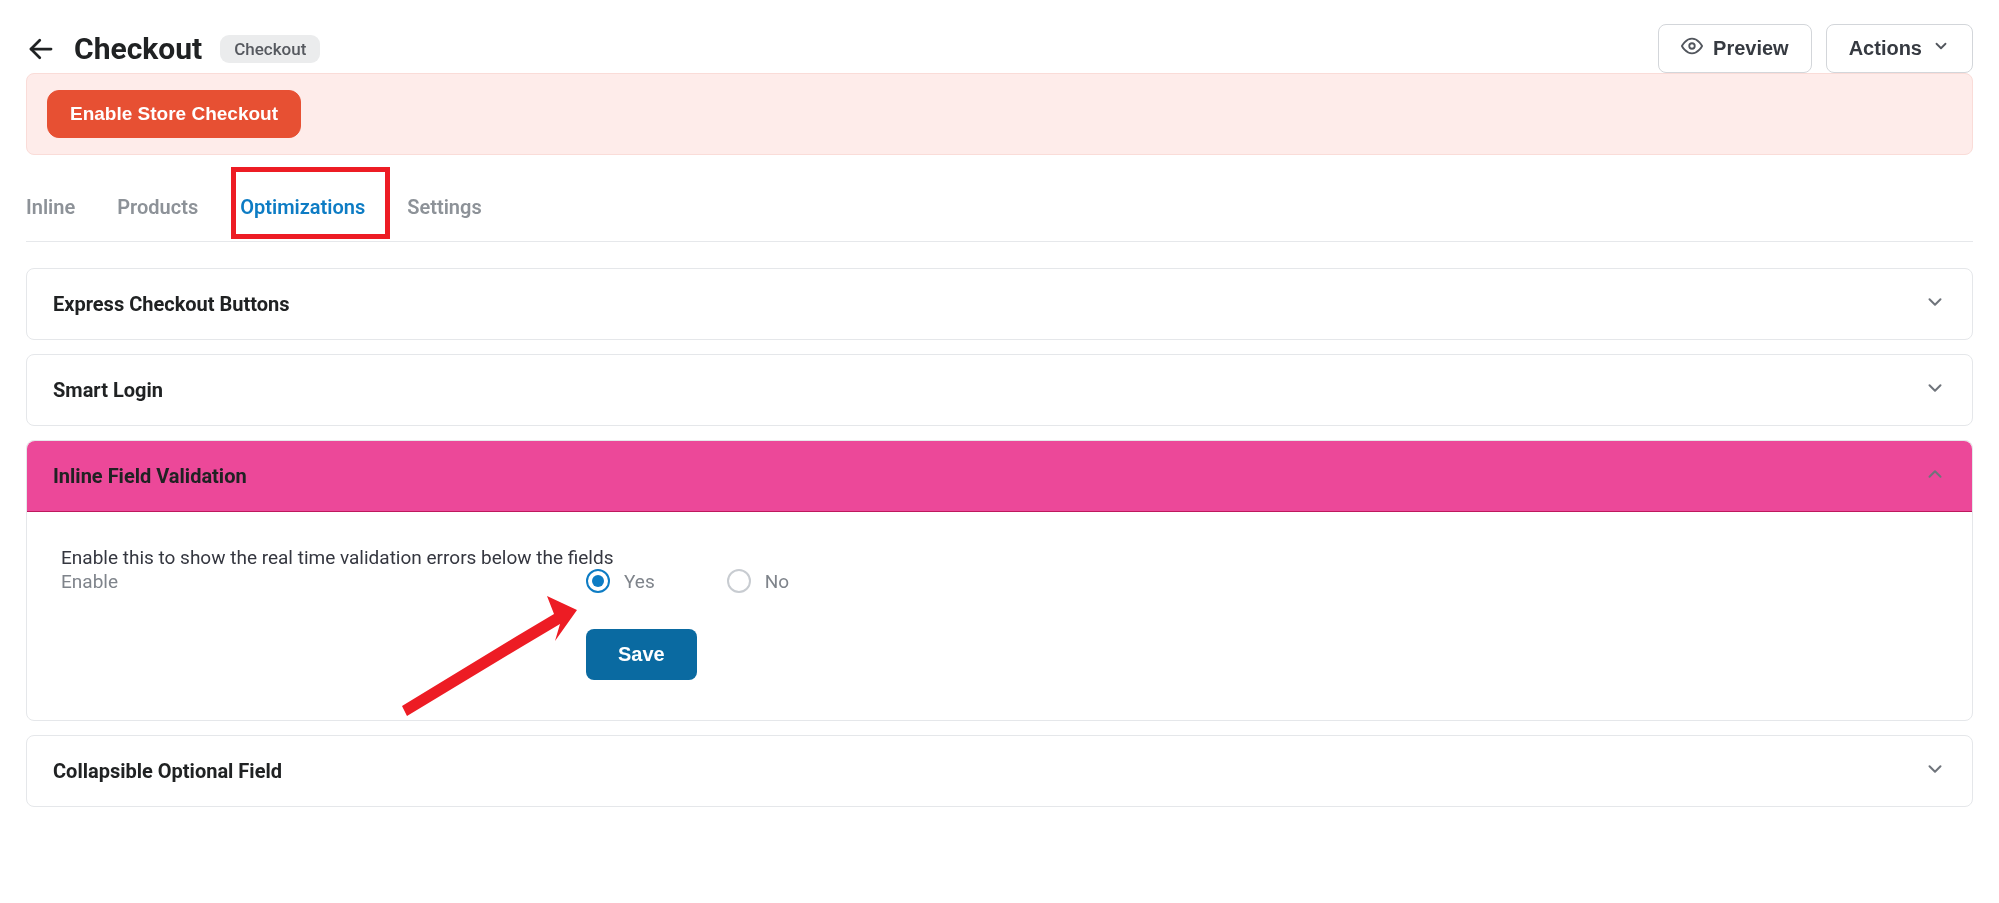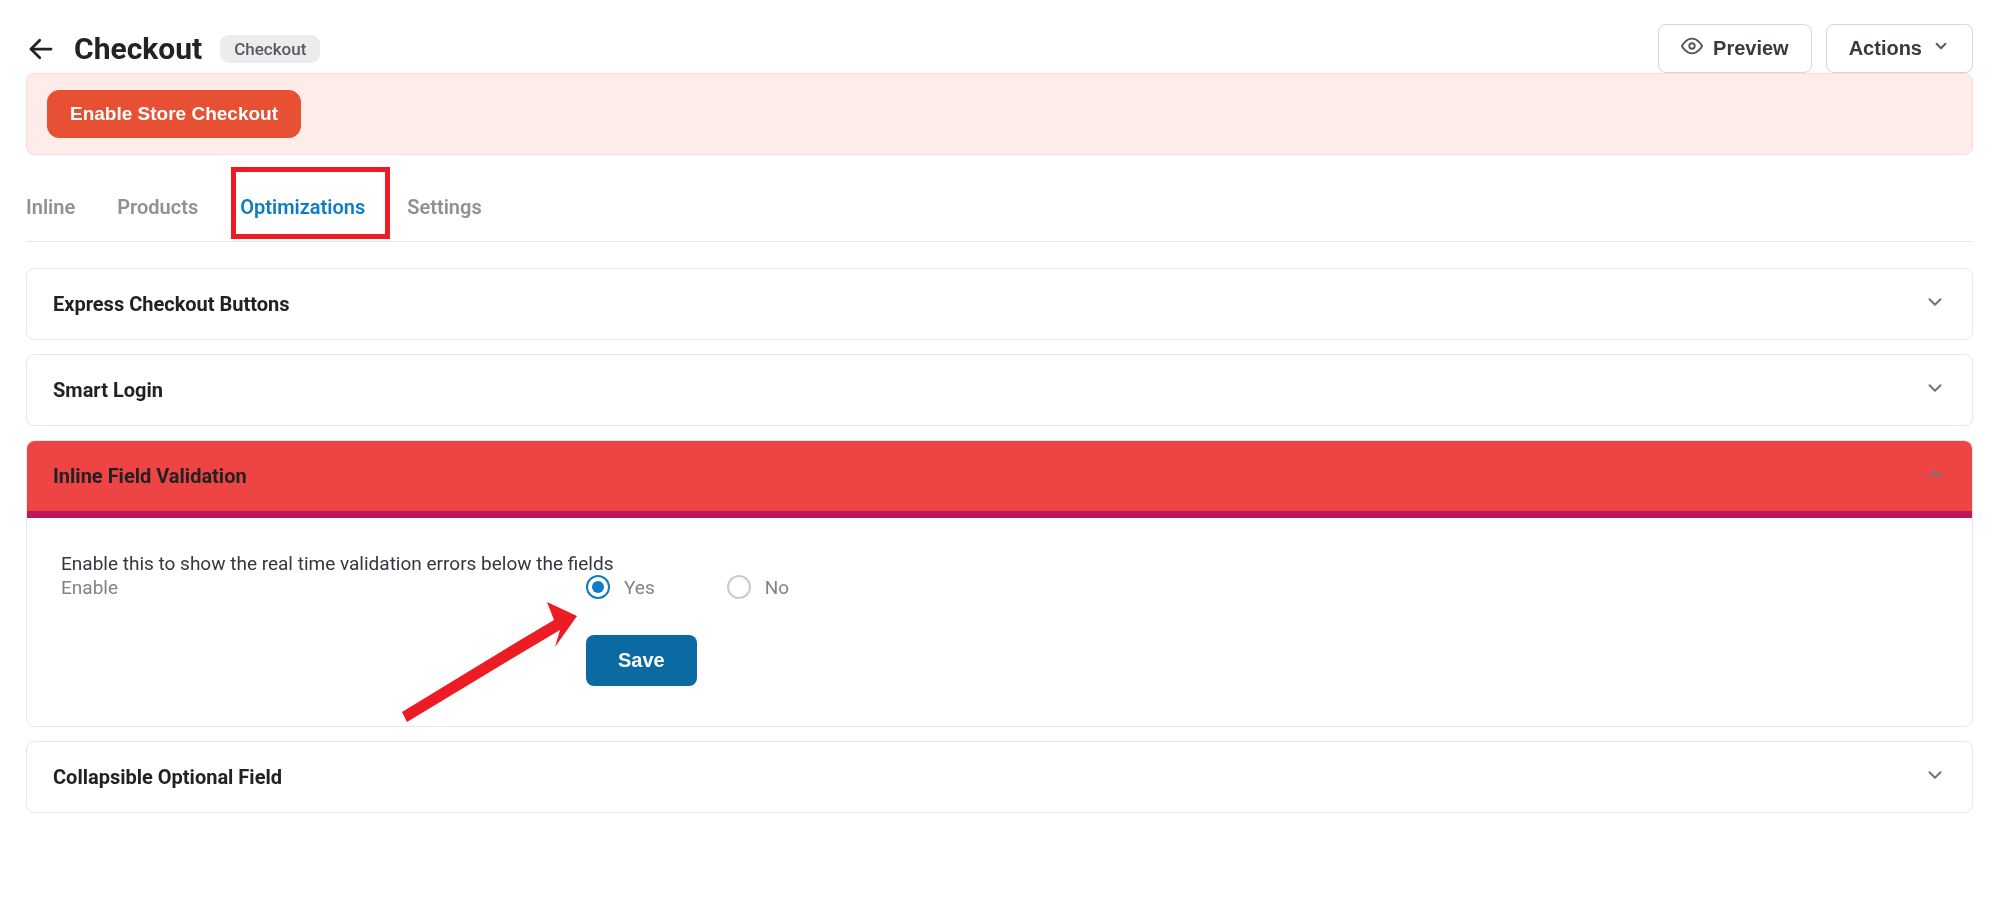--- a/index.html
+++ b/index.html
@@ -133,22 +133,22 @@
     justify-content: space-between;
     padding: 22px 26px;
     cursor: pointer;
   }
   .panel-title {
     font-size: 20px;
     font-weight: 700;
     color: #202223;
   }
   .panel-open .panel-header {
-    background: #ef4444;
-    border-bottom: 7px solid #be185d;
+    background: #ec4899;
+    border-bottom: 1px solid #be185d;
     border-radius: 8px 8px 0 0;
   }
   .panel-body {
     padding: 34px 34px 40px 34px;
     position: relative;
   }
   .panel-desc {
     font-size: 19px;
     color: #353740;
   }

